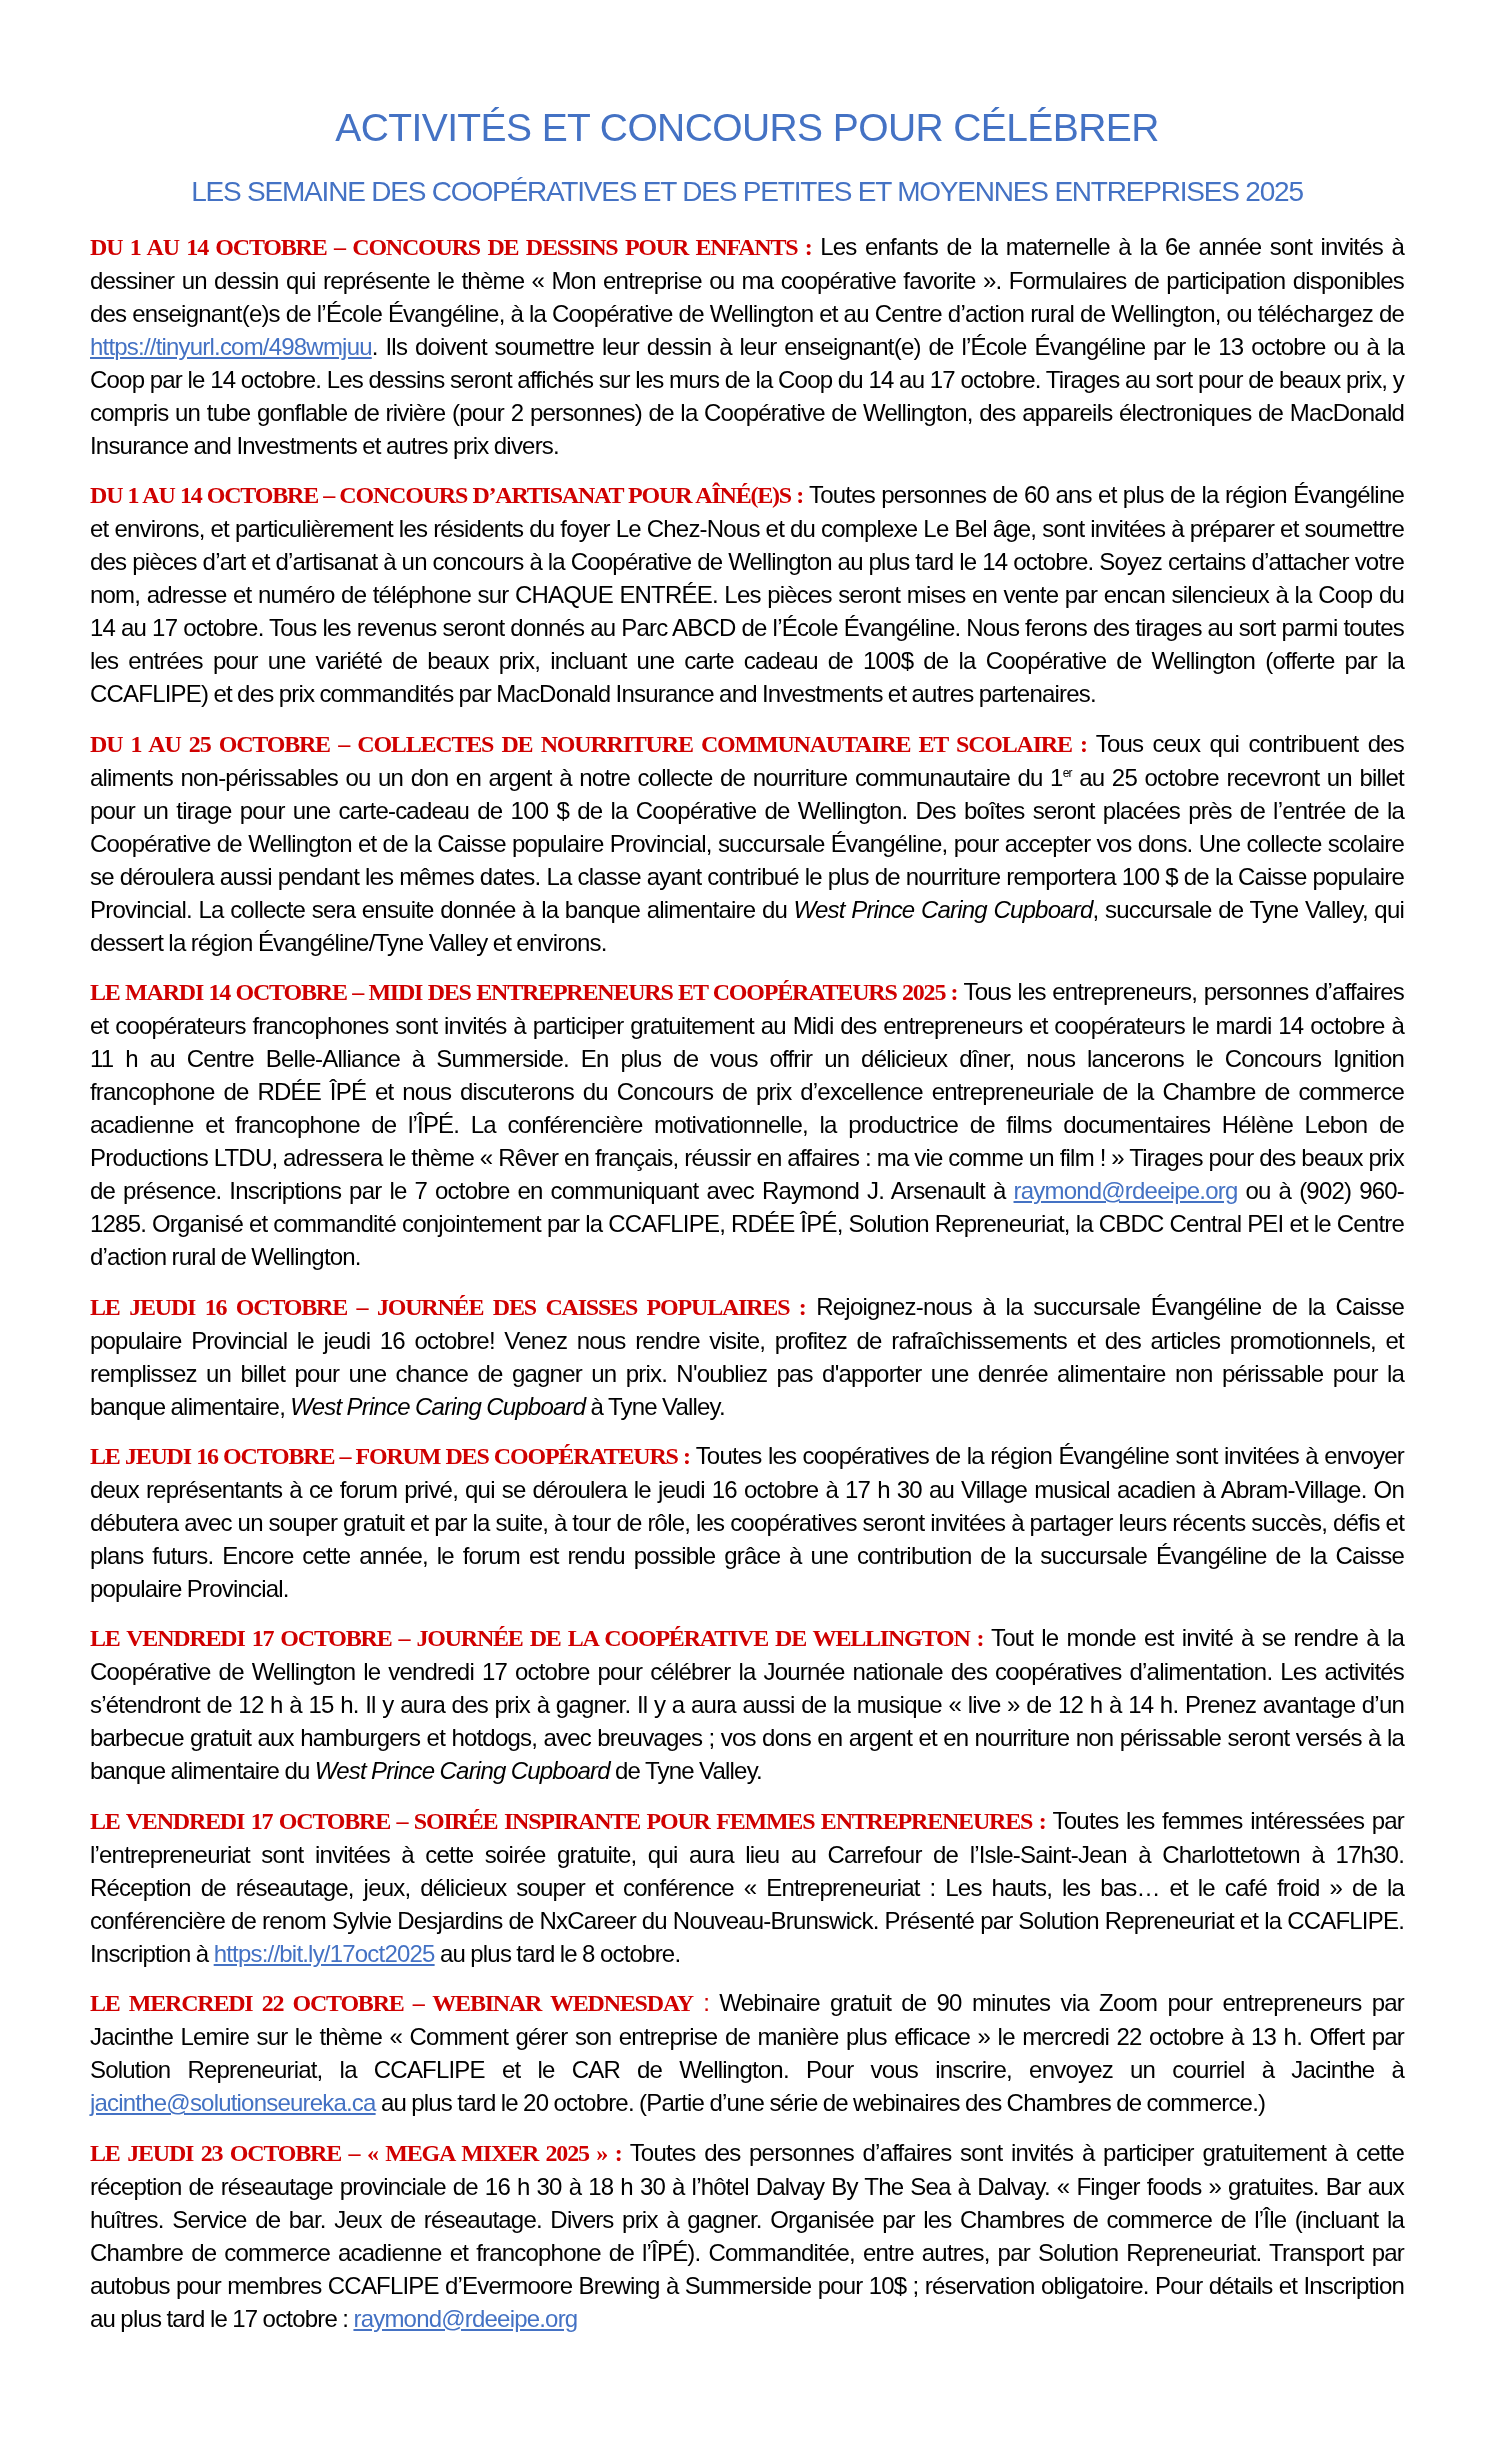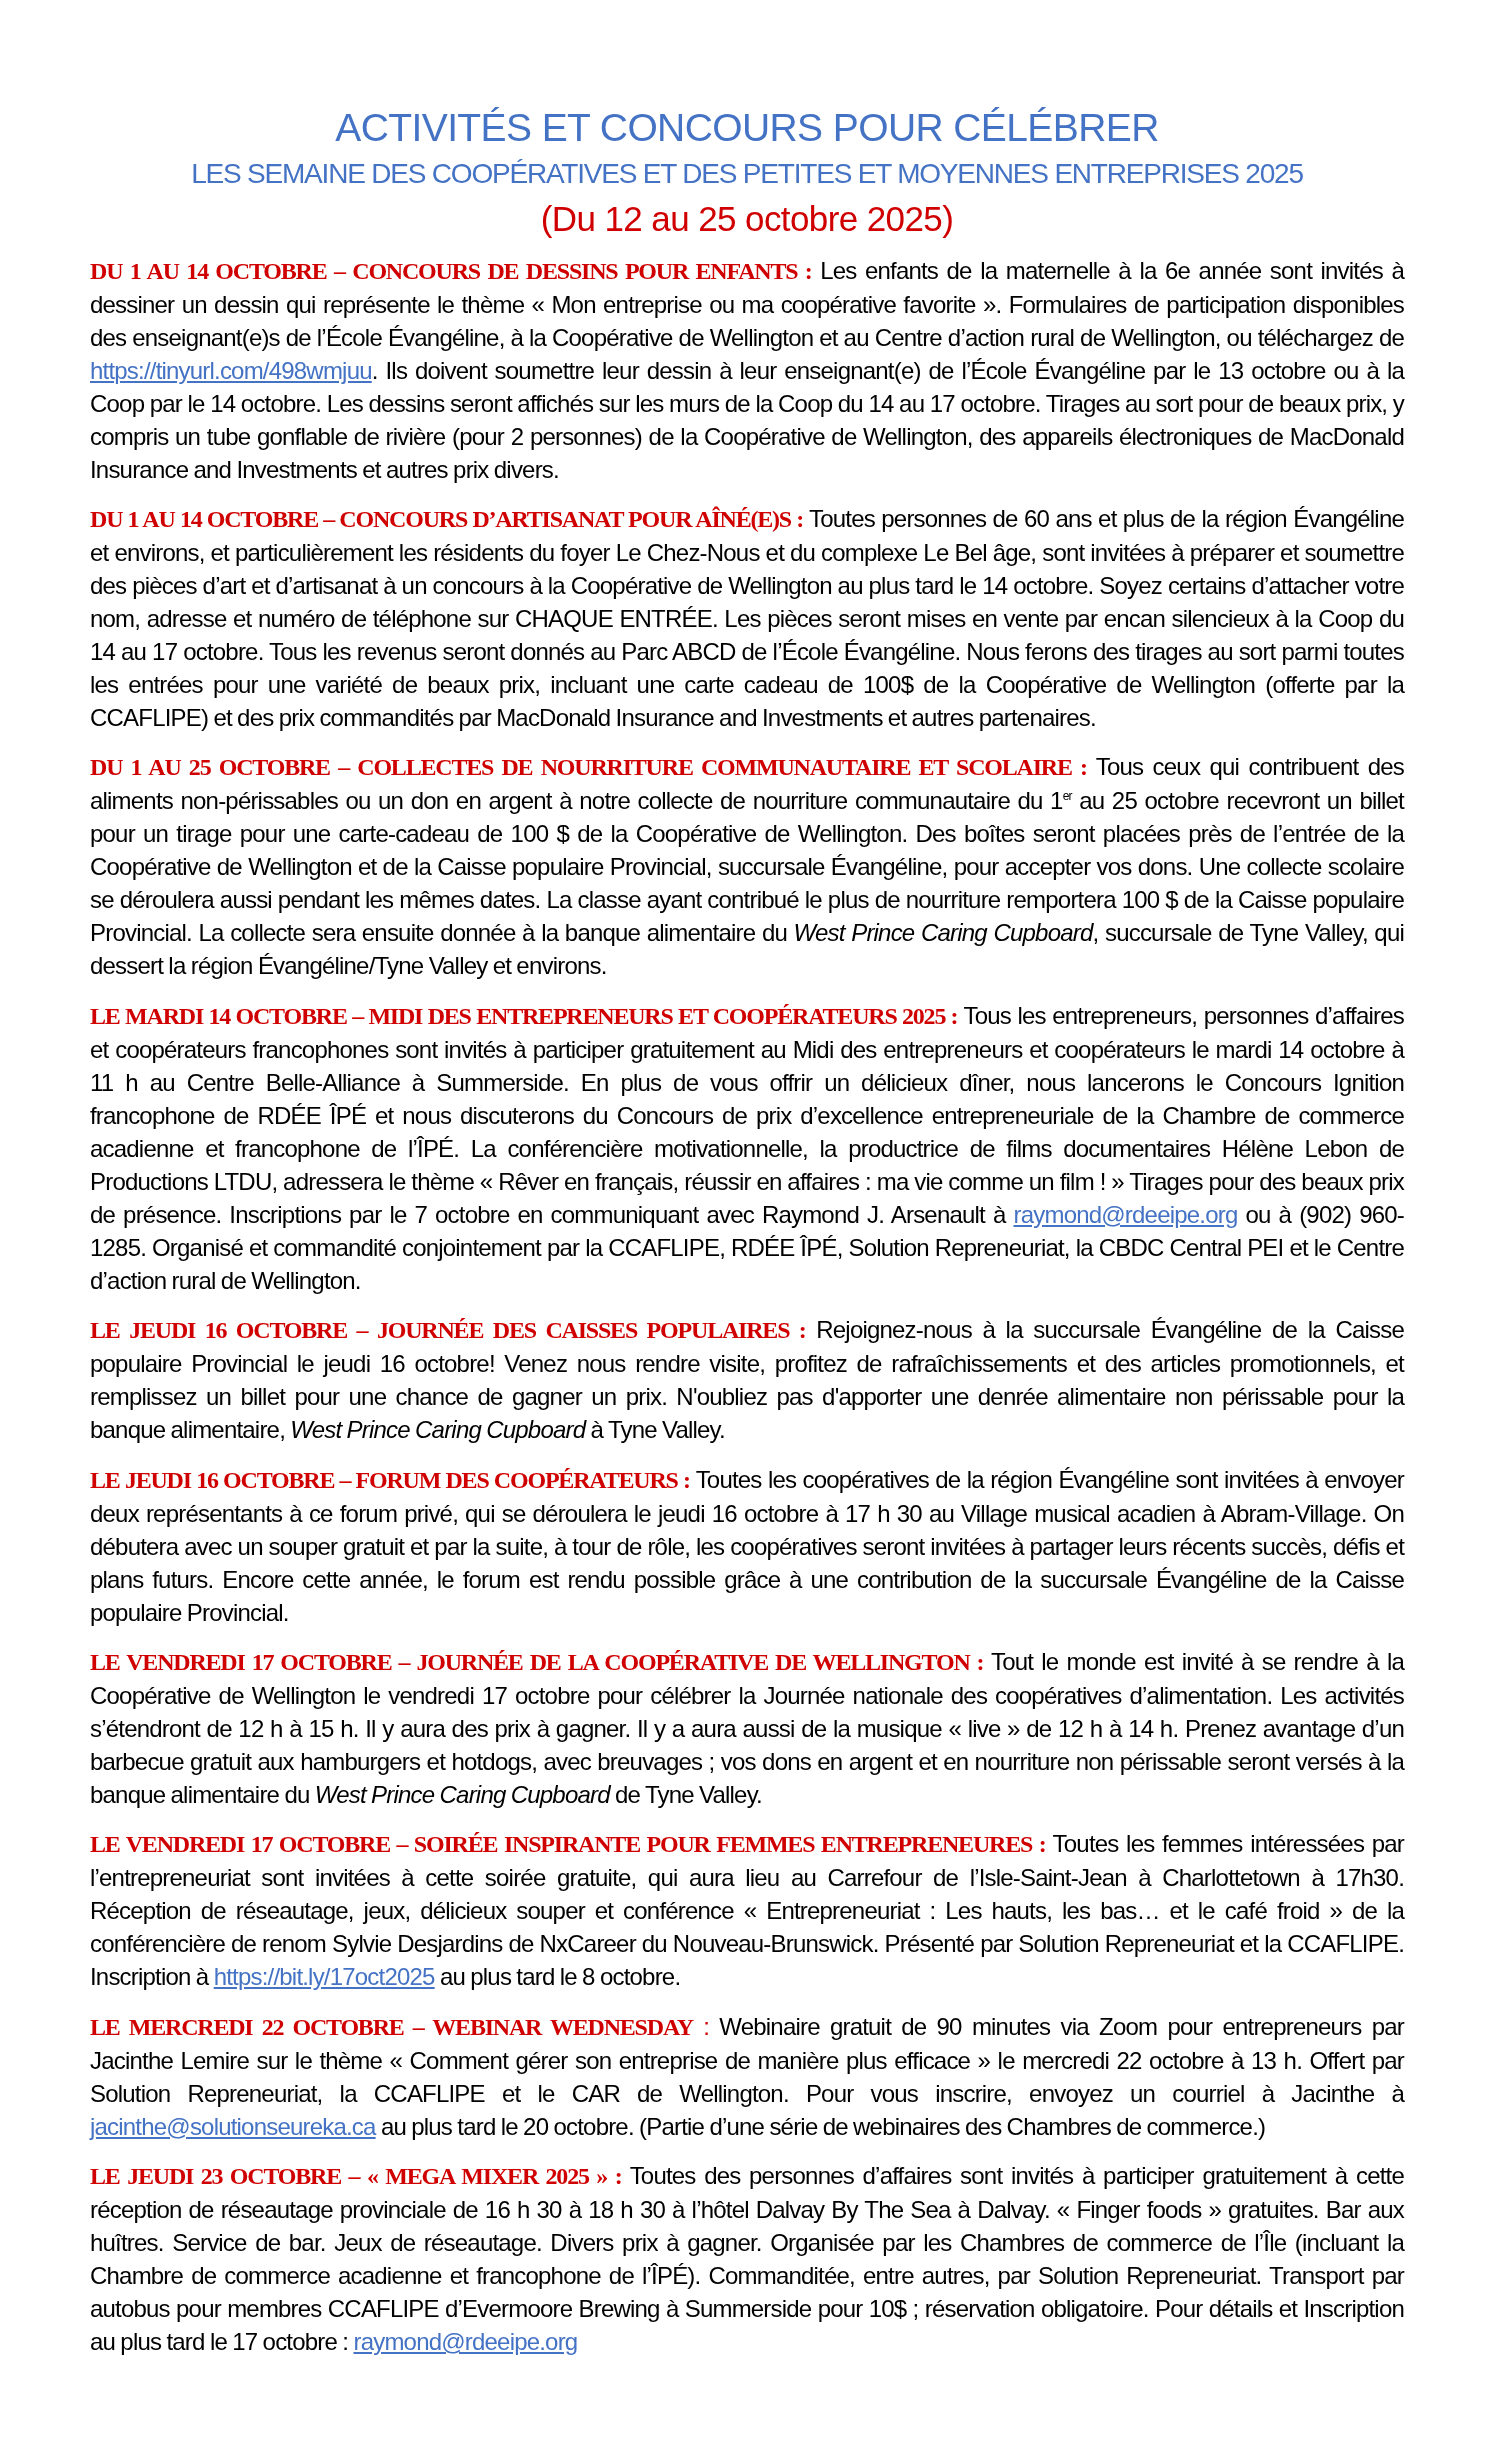--- a/index.html
+++ b/index.html
@@ -3,40 +3,39 @@
 <meta charset="utf-8">
 <style>
   html, body { margin: 0; padding: 0; background: #ffffff; }
   body { width: 1495px; height: 2462px; position: relative; overflow: hidden; }
   .page {
     position: absolute; left: 90px; top: 103px; width: 1314px;
     font-family: "Liberation Sans", sans-serif; color: #000000;
   }
   .hdr { text-align: center; font-weight: normal; letter-spacing: -0.6px; }
   .hdr-title { color: #4472C4; font-size: 39px; line-height: 50px; margin: 0; }
-  .hdr-sub { color: #4472C4; font-size: 28px; line-height: 41px; margin: 0; letter-spacing: -1.2px; }
+  .hdr-sub { color: #4472C4; font-size: 28px; line-height: 41px; margin: 18px; letter-spacing: -1.2px; }
   .hdr-date { color: #D00000; font-size: 35px; line-height: 49px; margin: 0 0 10.6px 0; }
   .section {
     font-size: 24px; line-height: 33px; text-align: justify; margin: 0 0 16.4px 0;
     letter-spacing: -0.8px; word-spacing: -0.6px;
   }
   .section .lead { color: #D00000; font-weight: bold; letter-spacing: -1.2px; font-family: Liberation Serif, serif; }
   .section .lead-colon { color: #D00000; }
   .section a { color: #4472C4; text-decoration: underline; }
   .section i { }
   .section sup { font-size: 12px; line-height: 0; vertical-align: super; }
 </style>
 </head>
 <body>
 
 <div class="page">
   <header>
     <h1 class="hdr hdr-title">ACTIVITÉS ET CONCOURS POUR CÉLÉBRER</h1>
     <h2 class="hdr hdr-sub">LES SEMAINE DES COOPÉRATIVES ET DES PETITES ET MOYENNES ENTREPRISES 2025</h2>
-    <h2 class="hdr hdr-date">(Du 12 au 25 octobre 2025)</h2>
   </header>
 
   <p class="section">
     <span class="lead">DU 1 AU 14 OCTOBRE – CONCOURS DE DESSINS POUR ENFANTS :</span><span> Les enfants de la maternelle à la 6e année sont invités à dessiner un dessin qui représente le thème « Mon entreprise ou ma coopérative favorite ». Formulaires de participation disponibles des enseignant(e)s de l’École Évangéline, à la Coopérative de Wellington et au Centre d’action rural de Wellington, ou téléchargez de </span><a>https://tinyurl.com/498wmjuu</a><span>. Ils doivent soumettre leur dessin à leur enseignant(e) de l’École Évangéline par le 13 octobre ou à la Coop par le 14 octobre. Les dessins seront affichés sur les murs de la Coop du 14 au 17 octobre. Tirages au sort pour de beaux prix, y compris un tube gonflable de rivière (pour 2 personnes) de la Coopérative de Wellington, des appareils électroniques de MacDonald Insurance and Investments et autres prix divers.</span>
   </p>
 
   <p class="section">
     <span class="lead">DU 1 AU 14 OCTOBRE – CONCOURS D’ARTISANAT POUR AÎNÉ(E)S :</span><span> Toutes personnes de 60 ans et plus de la région Évangéline et environs, et particulièrement les résidents du foyer Le Chez-Nous et du complexe Le Bel âge, sont invitées à préparer et soumettre des pièces d’art et d’artisanat à un concours à la Coopérative de Wellington au plus tard le 14 octobre. Soyez certains d’attacher votre nom, adresse et numéro de téléphone sur CHAQUE ENTRÉE. Les pièces seront mises en vente par encan silencieux à la Coop du 14 au 17 octobre. Tous les revenus seront donnés au Parc ABCD de l’École Évangéline. Nous ferons des tirages au sort parmi toutes les entrées pour une variété de beaux prix, incluant une carte cadeau de 100$ de la Coopérative de Wellington (offerte par la CCAFLIPE) et des prix commandités par MacDonald Insurance and Investments et autres partenaires.</span>
   </p>
 

